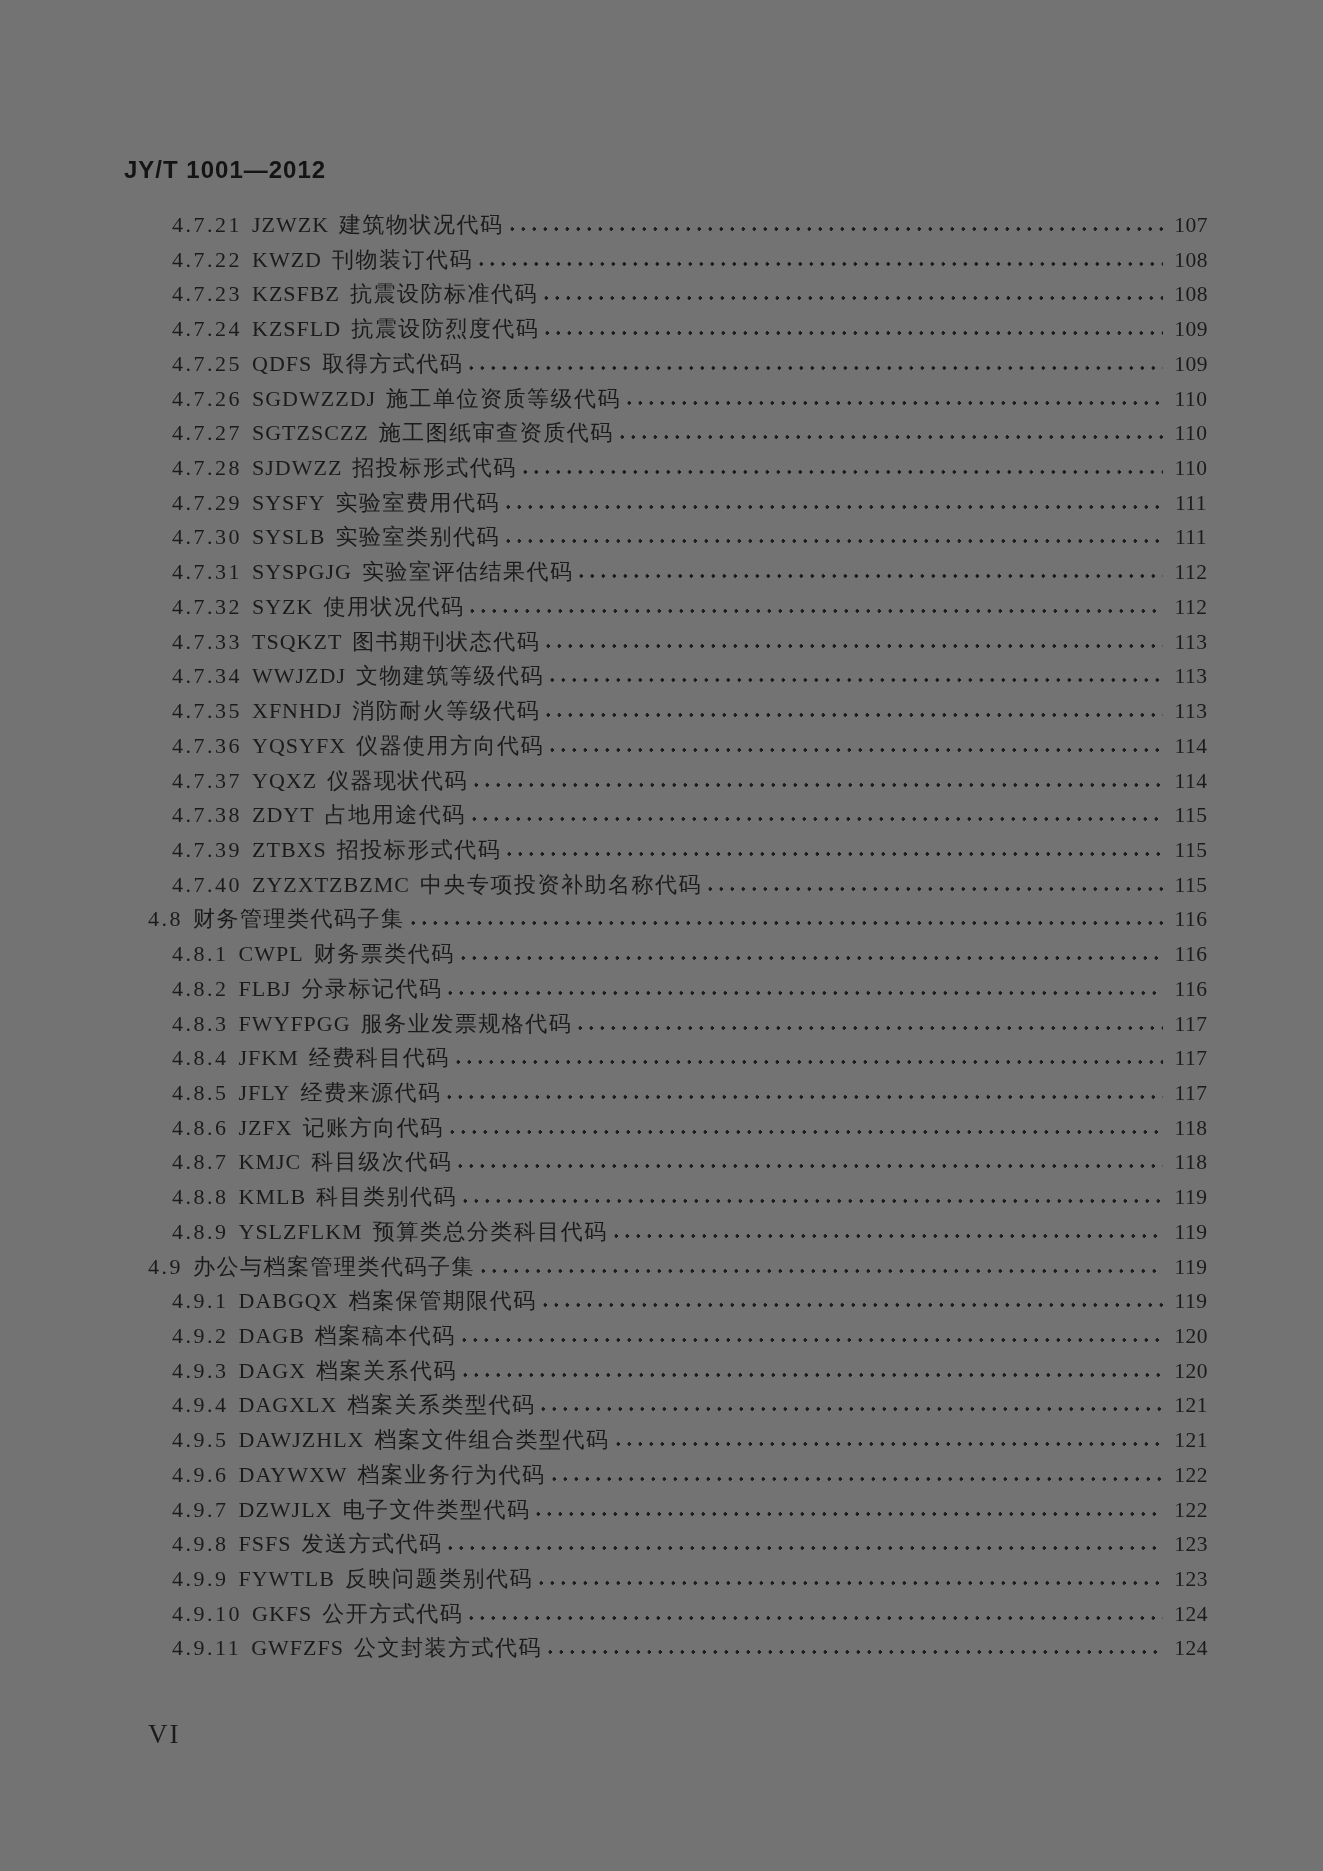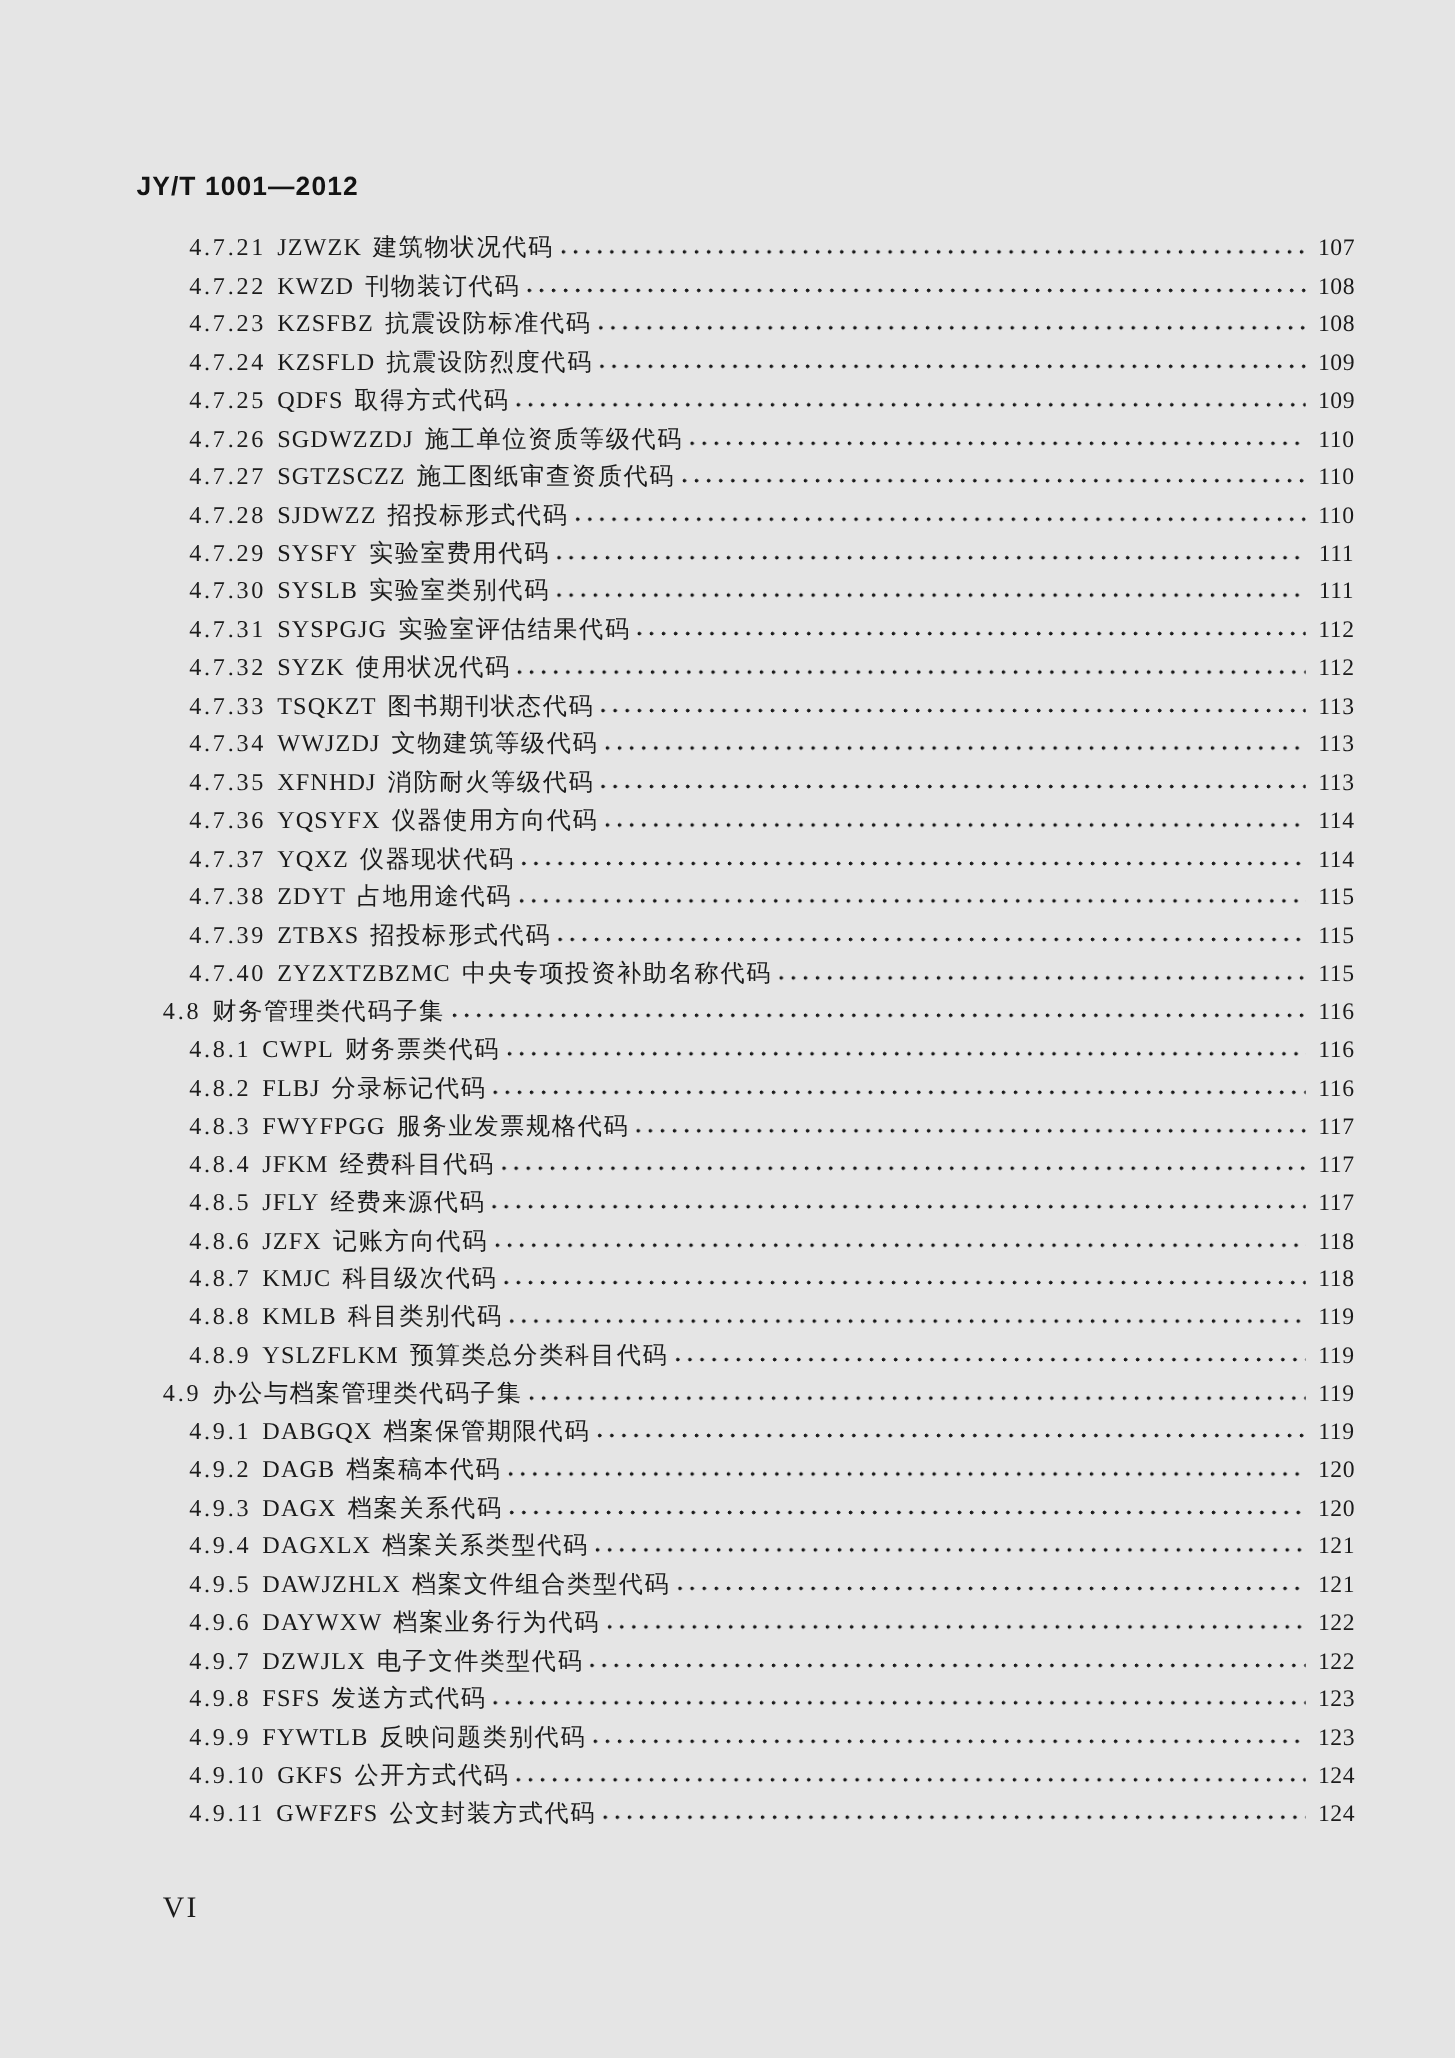--- a/index.html
+++ b/index.html
@@ -4,41 +4,41 @@
 <style>
   html, body {
     margin: 0;
     padding: 0;
     background: #ffffff;
   }
   .page {
     position: relative;
     width: 1323px;
     height: 1871px;
-    background: #e5e5e5;
+    background: #737373;
     font-family: "Liberation Serif", "DejaVu Serif", serif;
     color: #1b1b1b;
     overflow: hidden;
   }
   .header {
     position: absolute;
     left: 124px;
     top: 156px;
     font-family: "Liberation Sans", "DejaVu Sans", sans-serif;
     font-size: 24px;
     font-weight: 600;
     letter-spacing: 1px;
     color: #141414;
   }
   .toc {
     position: absolute;
     top: 210px;
     left: 0;
     right: 0;
-    padding-right: 88px;
+    padding-right: 112px;
   }
   .toc-row {
     display: flex;
     align-items: baseline;
     height: 34.72px;
     font-size: 22px;
     white-space: nowrap;
   }
   .toc-row.level-2 { padding-left: 148px; }
   .toc-row.level-3 { padding-left: 172px; }

